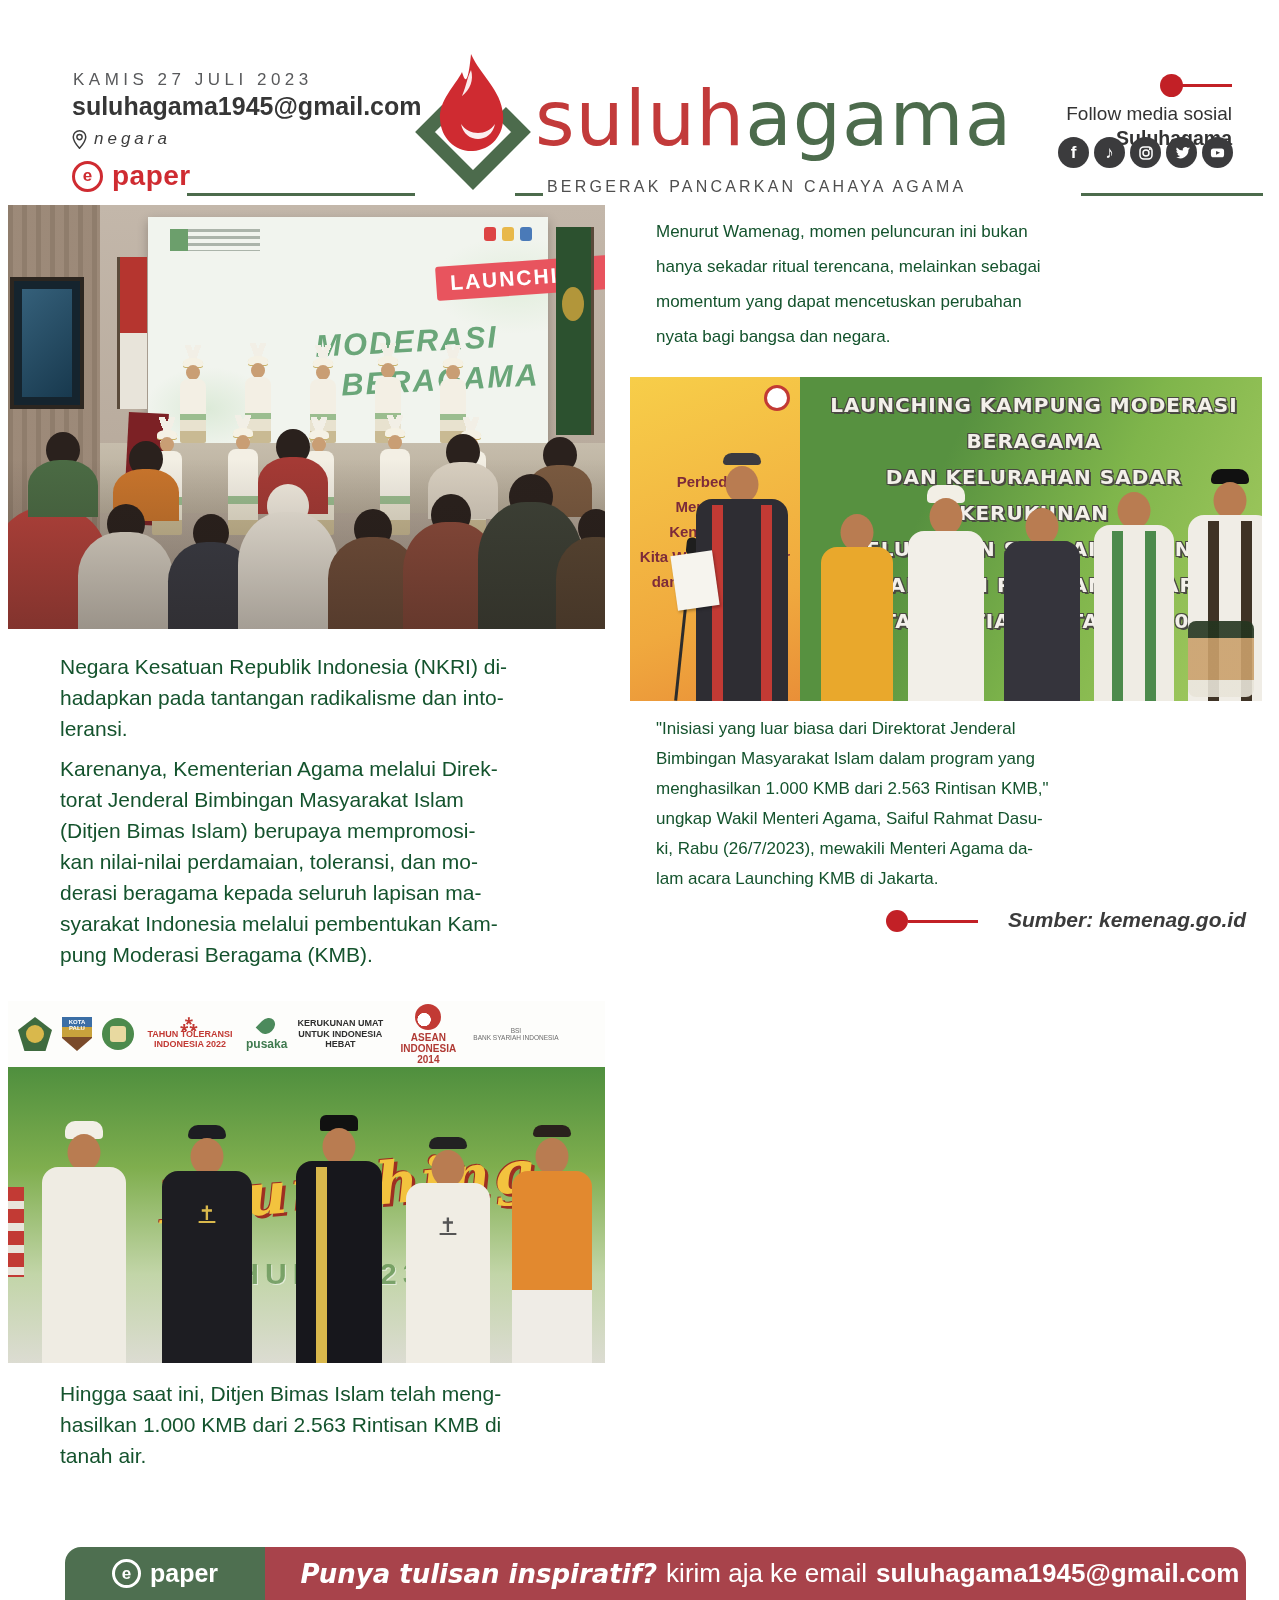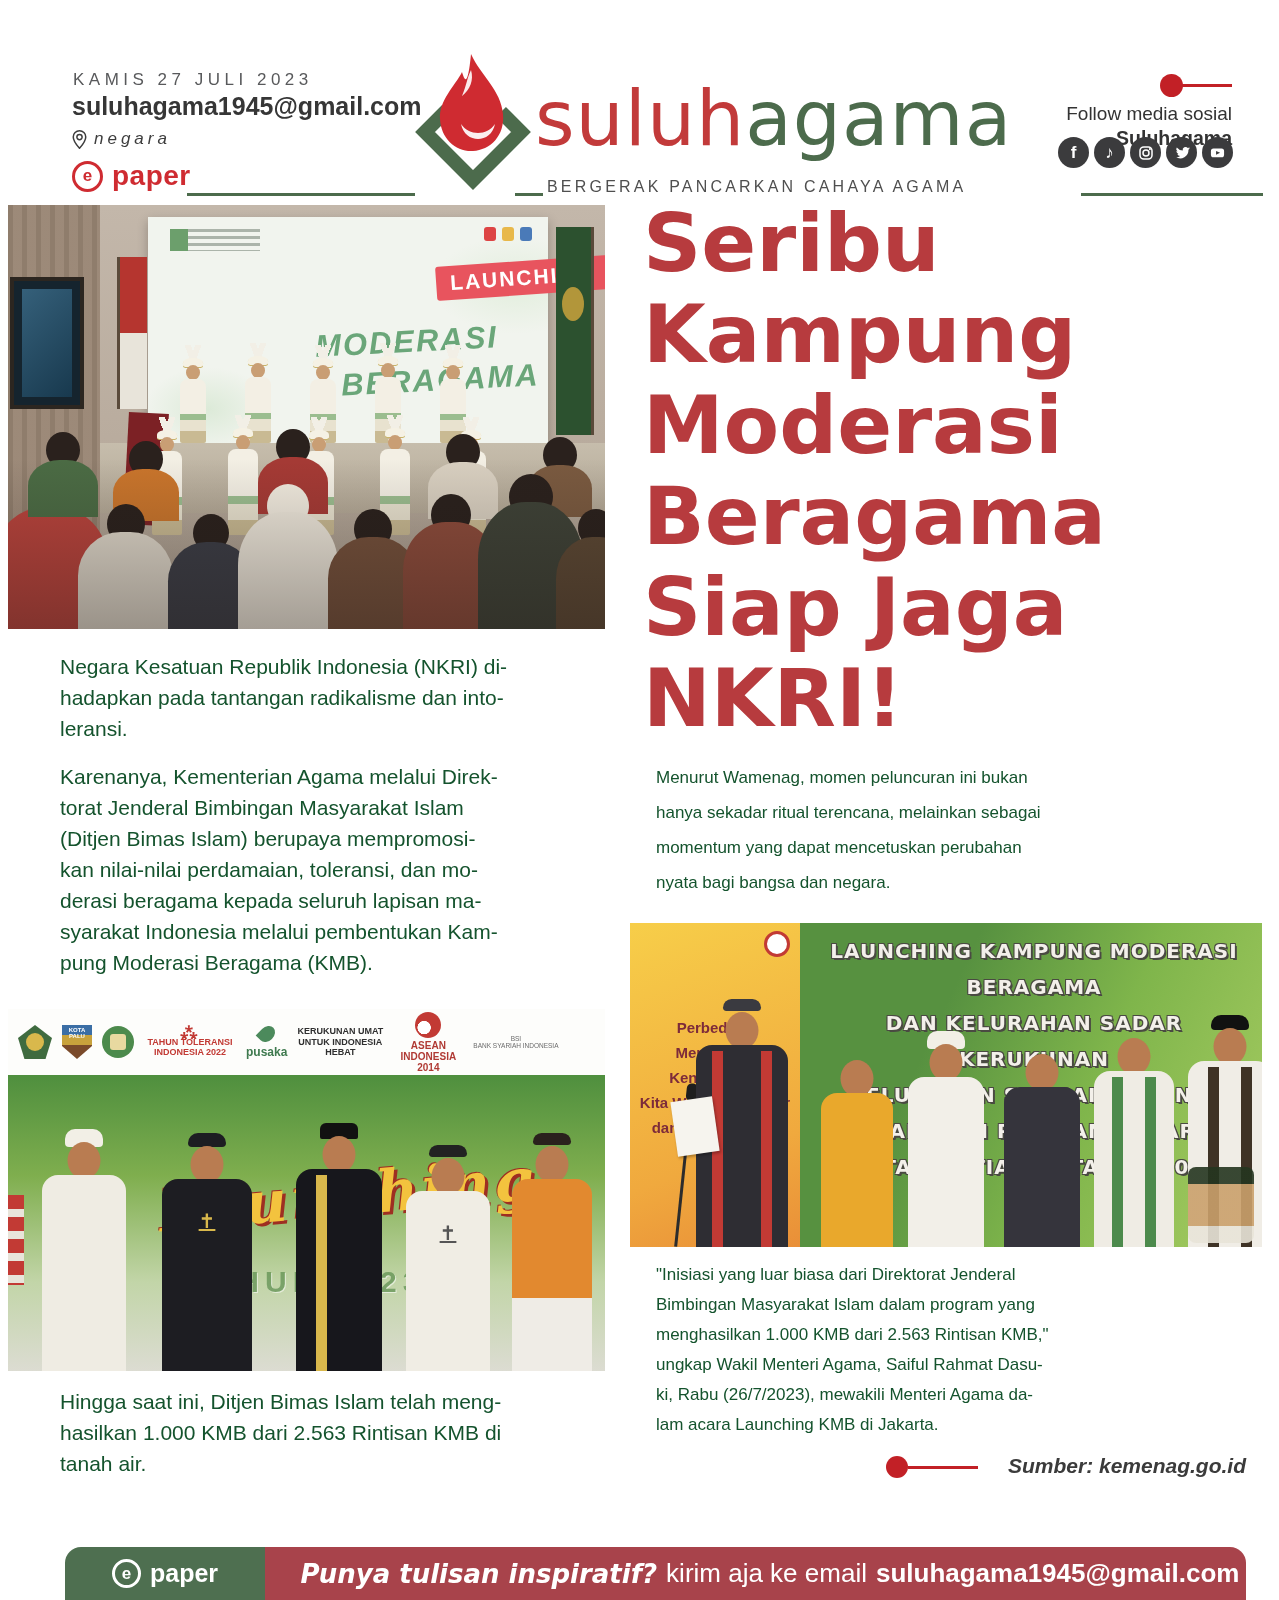--- a/index.html
+++ b/index.html
@@ -40,21 +40,21 @@
   .follow b { font-size:19.5px; }
   .soc-row { position:absolute; right:63px; top:105px; display:flex; gap:5px; }
   .soc { width:31px; height:31px; border-radius:50%; background:#3b3b3d; color:#fff;
          display:flex; align-items:center; justify-content:center; font-size:17px; font-weight:bold; }
 
   
   .col-left  { position:absolute; left:8px;   top:205px; width:597px; }
   .col-right { position:absolute; left:630px; top:198px; width:632px; }
   .para { white-space:pre-line; font-size:21px; line-height:31px; color:#14532d; }
   .col-left .para { padding-left:52px; }
-  .p-top22 { margin-top:22px; } .p-top19 { margin-top:17px; } .p-top15 { margin-top:15px; }
+  .p-top22 { margin-top:22px; } .p-top19 { margin-top:9px; } .p-top15 { margin-top:15px; }
   .col-right .para { padding-left:26px; font-size:17px; line-height:35px; }
   .quote { line-height:30px !important; margin-top:13px; }
   .headline { padding-left:13px; color:#b73b3e; font-family:"DejaVu Sans", sans-serif;
               font-weight:bold; font-size:81px; line-height:91px; white-space:pre-line;
               letter-spacing:0; }
   .source { margin-top:11px; text-align:right; padding-right:16px; font-style:italic;
             font-size:21px; line-height:30px; color:#3b3b3b; }
   .source .srcline { display:inline-flex; align-items:center; gap:0; margin-right:24px;
                      vertical-align:middle; }
   .source .srcline i { width:22px; height:22px; border-radius:50%; background:#c22026; }
@@ -478,26 +478,20 @@
           <b class="torso" style="background:linear-gradient(180deg,#e2892f 0 62%,#efece6 62%);"></b>
       </div>
     </div>
 
     <p class="para p-top15">Hingga saat ini, Ditjen Bimas Islam telah meng-
 hasilkan 1.000 KMB dari 2.563 Rintisan KMB di
 tanah air.</p>
   </div>
 
   <div class="col-right">
-    <h1 class="headline">Seribu
-Kampung
-Moderasi
-Beragama
-Siap Jaga
-NKRI!</h1>
 
     <p class="para" style="margin-top:16px;">Menurut Wamenag, momen peluncuran ini bukan
 hanya sekadar ritual terencana, melainkan sebagai
 momentum yang dapat mencetuskan perubahan
 nyata bagi bangsa dan negara.</p>
 
     <div class="photo" id="photo3">
       <div class="p3-panel">
         <div class="p3-logo"></div>
         <div class="txt">Perbedaan

